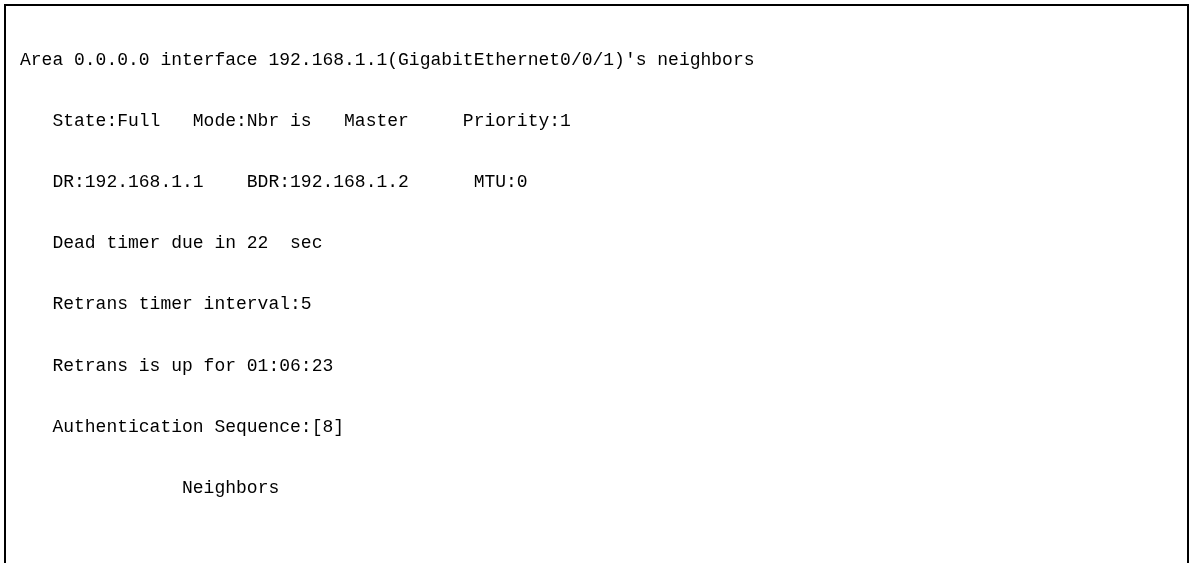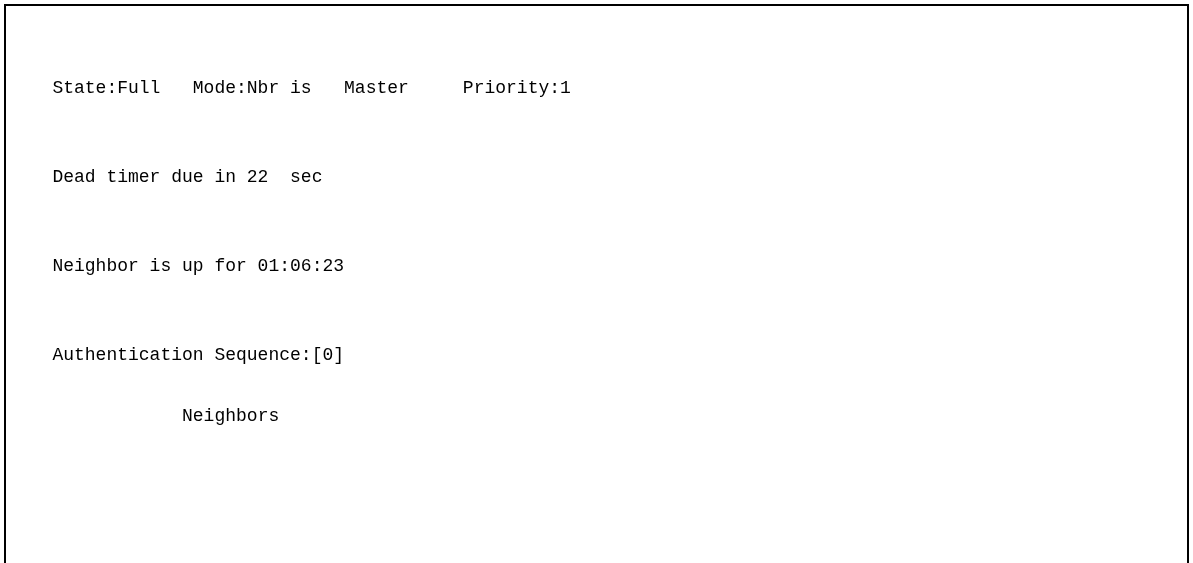--- a/index.html
+++ b/index.html
@@ -20,34 +20,36 @@
       padding: 8px 14px 22px 14px;
       margin: 4px;
       white-space: pre;
       overflow: hidden;
     }
     .line {
       display: block;
     }
     .indent1 {
       padding-left: 3ch;
-      margin-top: 28px;
     }
     .indent-neighbors {
       padding-left: 15ch;
     }
   </style>
 </head>
 <body>
 
 <div class="terminal-output">
+<span class="line">Area 0.0.0.0 interface 192.168.1.1(GigabitEthernet0/0/1)'s neighbors</span>
 <span class="line indent1">State:Full   Mode:Nbr is   Master     Priority:1</span>
+<span class="line indent1">DR:192.168.1.1    BDR:192.168.1.2      MTU:0</span>
 <span class="line indent1">Dead timer due in 22  sec</span>
-<span class="line indent1">Neighbor is up for 01:06:23</span>
-<span class="line indent1">Authentication Sequence:[0]</span>
+<span class="line indent1">Retrans timer interval:5</span>
+<span class="line indent1">Retrans is up for 01:06:23</span>
+<span class="line indent1">Authentication Sequence:[8]</span>
 <span class="line indent-neighbors">Neighbors</span>
 
 
 
 
 
 
 
 </div>
 

